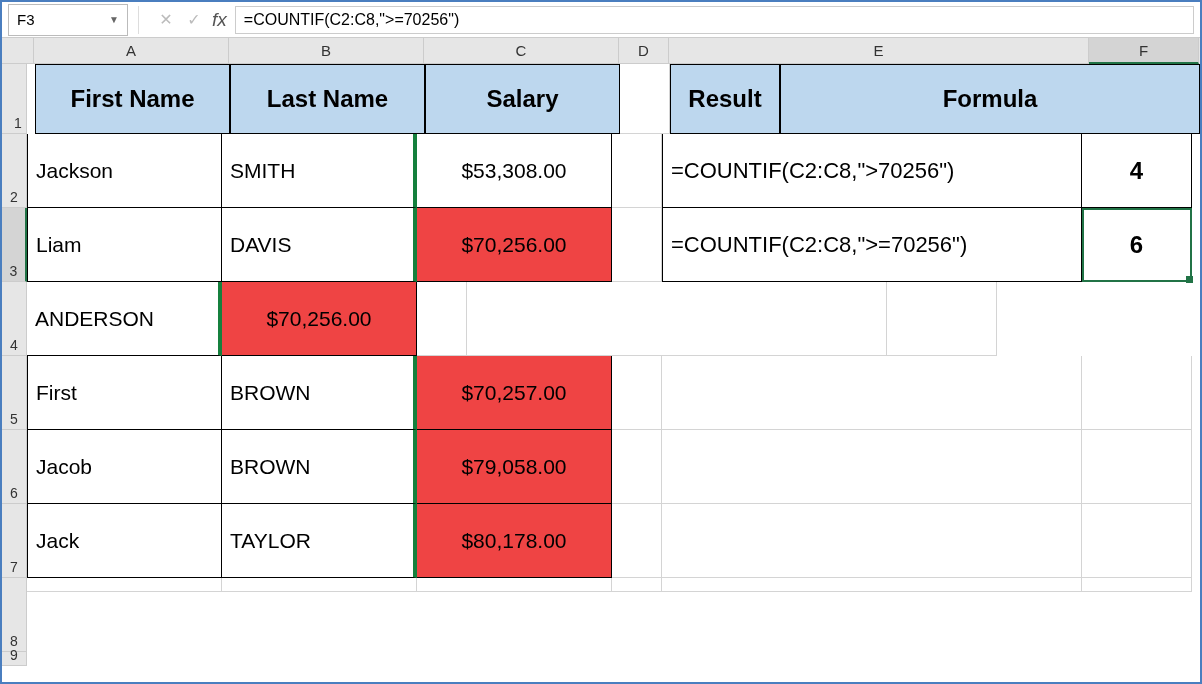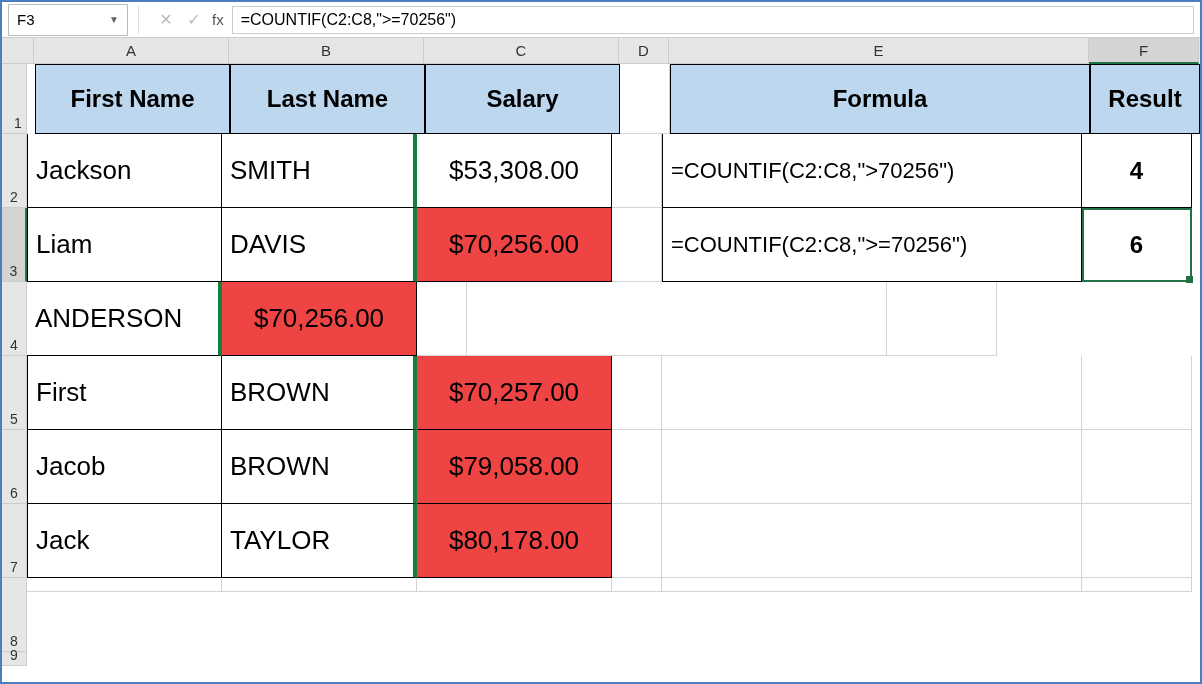--- a/index.html
+++ b/index.html
@@ -44,21 +44,22 @@
   .fb-btn {
     width: 28px;
     height: 28px;
     display: flex;
     align-items: center;
     justify-content: center;
     color: #bbb;
     font-size: 16px;
   }
   .fx-label {
-    font-size: 15px;
+    font-style: italic;
+    font-size: 19px;
     color: #555;
     margin: 0 8px 0 4px;
   }
   .formula-input {
     flex: 1;
     border: 1px solid #ccc;
     height: 28px;
     display: flex;
     align-items: center;
     padding: 0 8px;
@@ -121,21 +122,21 @@
     position: relative;
   }
   .row {
     display: flex;
   }
   .cell {
     border-right: 1px solid #d4d4d4;
     border-bottom: 1px solid #d4d4d4;
     display: flex;
     align-items: center;
-    font-size: 26px;
+    font-size: 21px;
     padding: 0 8px;
     background: #fff;
   }
   .hdr {
     background: #bdd7ee;
     font-weight: bold;
     justify-content: center;
     border: 1px solid #000;
     font-size: 24px;
   }
@@ -212,22 +213,22 @@
       <div class="row-h h9">9</div>
     </div>
 
     <div class="cells">
 
       <div class="row h1">
         <div class="cell hdr wA">First Name</div>
         <div class="cell hdr wB">Last Name</div>
         <div class="cell hdr wC">Salary</div>
         <div class="cell wD"></div>
+        <div class="cell hdr wF">Result</div>
         <div class="cell hdr wE">Formula</div>
-        <div class="cell hdr wF">Result</div>
       </div>
 
       <div class="row hData">
         <div class="cell data-a wA">Jackson</div>
         <div class="cell data-b wB">SMITH</div>
         <div class="cell data-c wC">$53,308.00</div>
         <div class="cell wD"></div>
         <div class="cell data-e wE">=COUNTIF(C2:C8,"&gt;70256")</div>
         <div class="cell data-f wF">4</div>
       </div>

